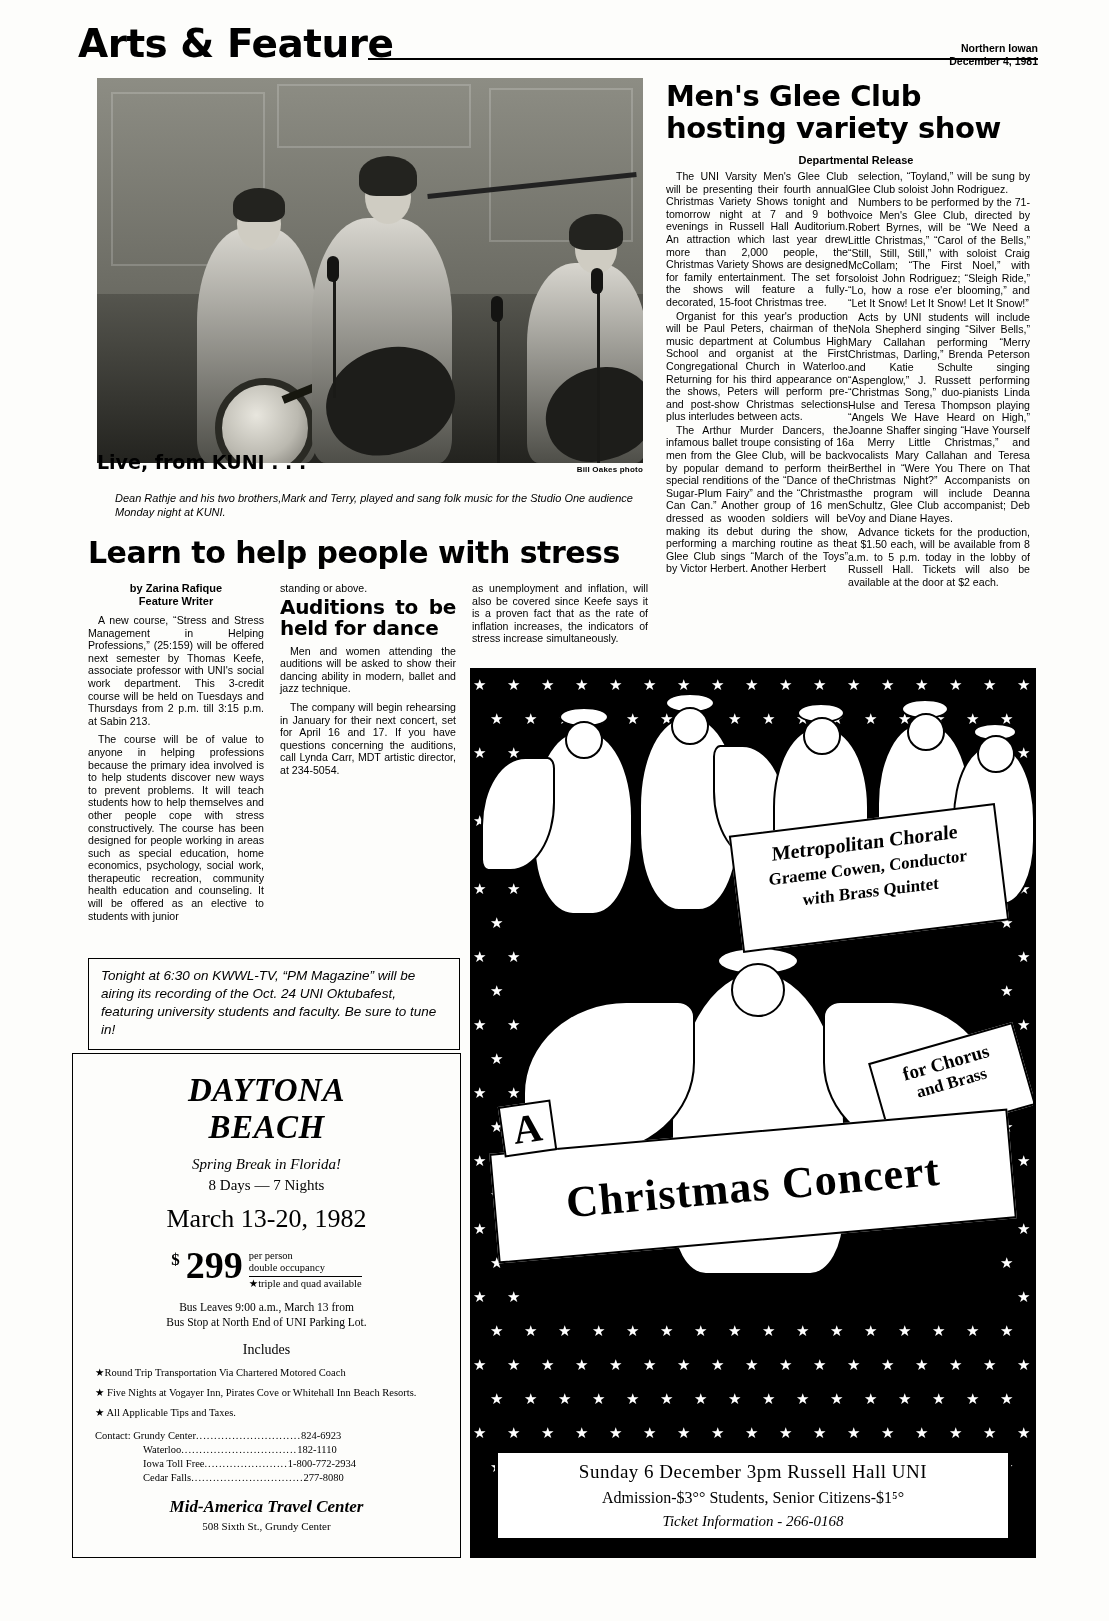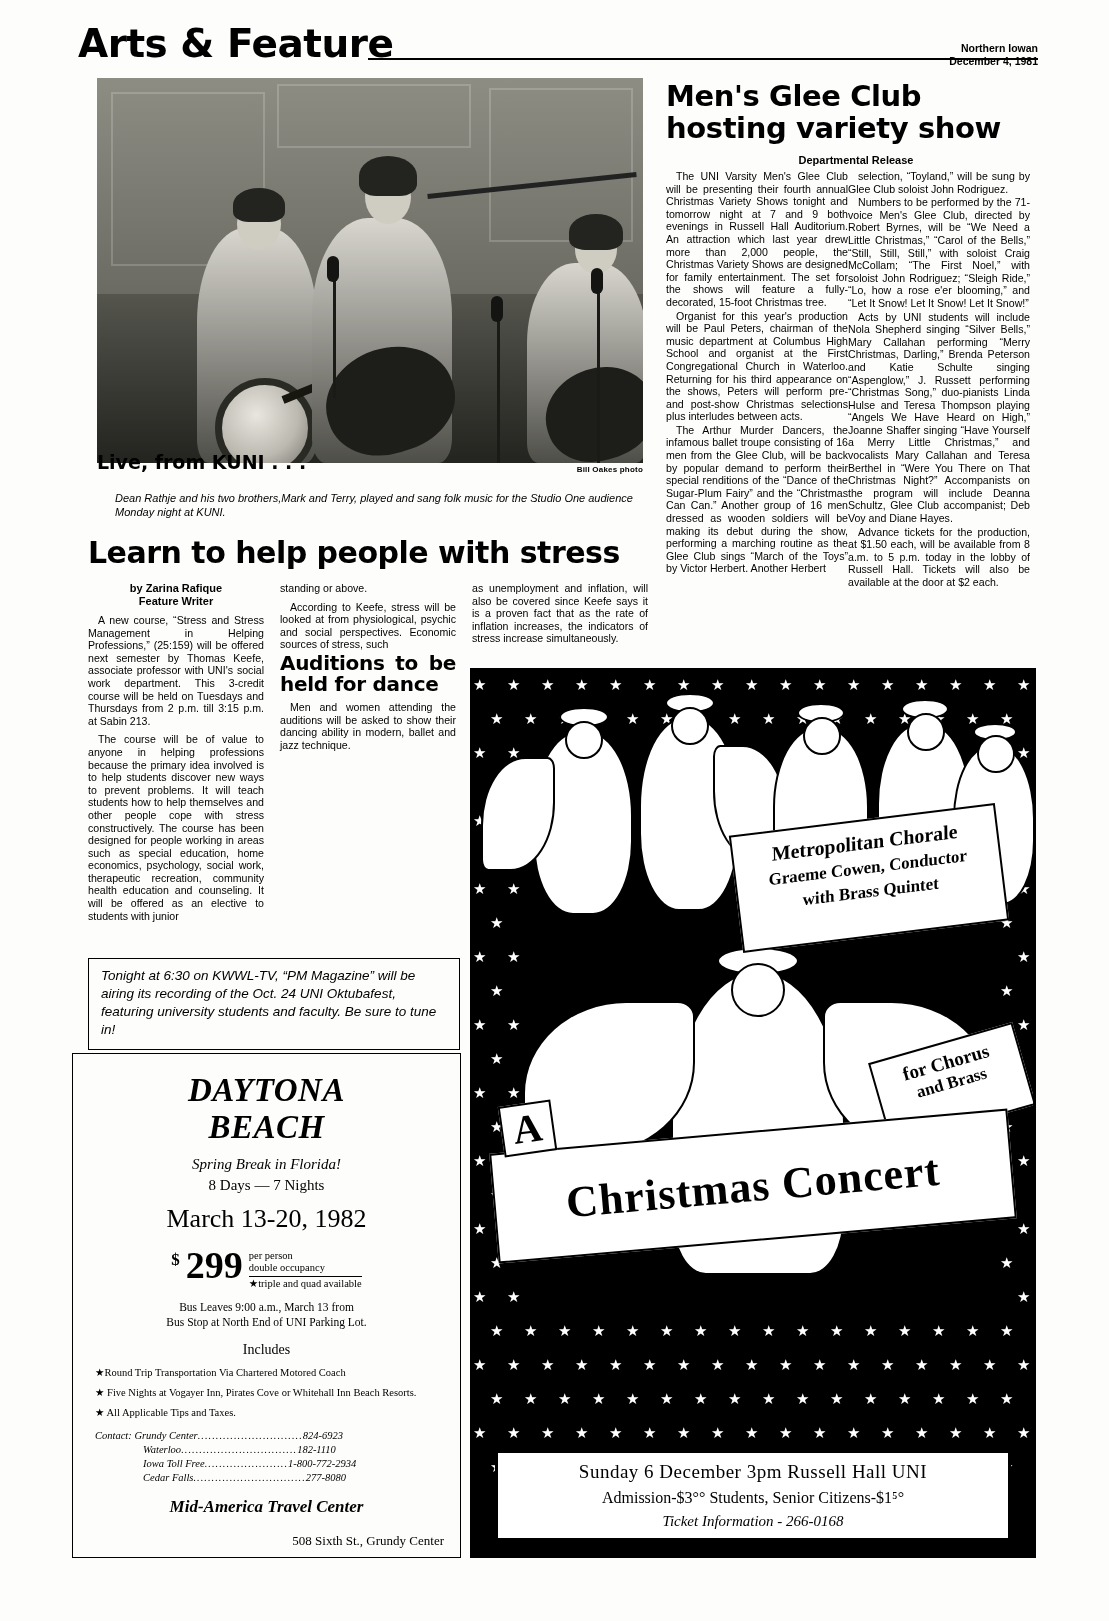--- a/index.html
+++ b/index.html
@@ -312,31 +312,30 @@
     font-size: 10.5px;
     line-height: 13px;
     margin: 8px 4px 0 6px;
   }
   .ad-list div { margin-bottom: 7px; }
   .ad-contact {
     text-align: left;
     font-size: 10.5px;
     line-height: 14px;
     margin: 10px 4px 0 6px;
-    font-style: italic;
   }
   .dots { letter-spacing: 1px; }
   .ad-agency {
     font-family: "Liberation Serif", serif;
     font-style: italic;
     font-weight: bold;
     font-size: 17px;
     margin-top: 12px;
   }
-  .ad-agency-addr { font-size: 13px; margin-top: 16px; text-align: right; }
+  .ad-agency-addr { font-size: 11px; margin-top: 3px; }
 
   
   .poster {
     position: absolute;
     left: 470px;
     top: 668px;
     width: 566px;
     height: 890px;
     background: #111;
     border: 3px solid #000;
@@ -516,23 +515,23 @@
     <div class="scol">
       <div class="byline">
         <div>by Zarina Rafique</div>
         <div>Feature Writer</div>
       </div>
       <p>A new course, “Stress and Stress Management in Helping Professions,” (25:159) will be offered next semester by Thomas Keefe, associate professor with UNI's social work department. This 3-credit course will be held on Tuesdays and Thursdays from 2 p.m. till 3:15 p.m. at Sabin 213.</p>
       <p>The course will be of value to anyone in helping professions because the primary idea involved is to help students discover new ways to prevent problems. It will teach students how to help themselves and other people cope with stress constructively. The course has been designed for people working in areas such as special education, home economics, psychology, social work, therapeutic recreation, community health education and counseling. It will be offered as an elective to students with junior</p>
     </div>
     <div class="scol">
       <p style="text-indent:0;">standing or above.</p>
-      <p>According to Keefe, stress will be looked at from physiological, psychic and social perspectives. Economic sources of stress, such</p>
       <div class="subhead">Auditions to be held for dance</div>
       <p>Men and women attending the auditions will be asked to show their dancing ability in modern, ballet and jazz technique.</p>
+      <p>The company will begin rehearsing in January for their next concert, set for April 16 and 17. If you have questions concerning the auditions, call Lynda Carr, MDT artistic director, at 234-5054.</p>
     </div>
     <div class="scol">
       <p style="text-indent:0;">as unemployment and inflation, will also be covered since Keefe says it is a proven fact that as the rate of inflation increases, the indicators of stress increase simultaneously.</p>
     </div>
   </div>
 
   <div class="promo">
     <p>Tonight at 6:30 on KWWL-TV, “PM Magazine” will be airing its recording of the Oct. 24 UNI Oktubafest, featuring university students and faculty. Be sure to tune in!</p>
   </div>
 

